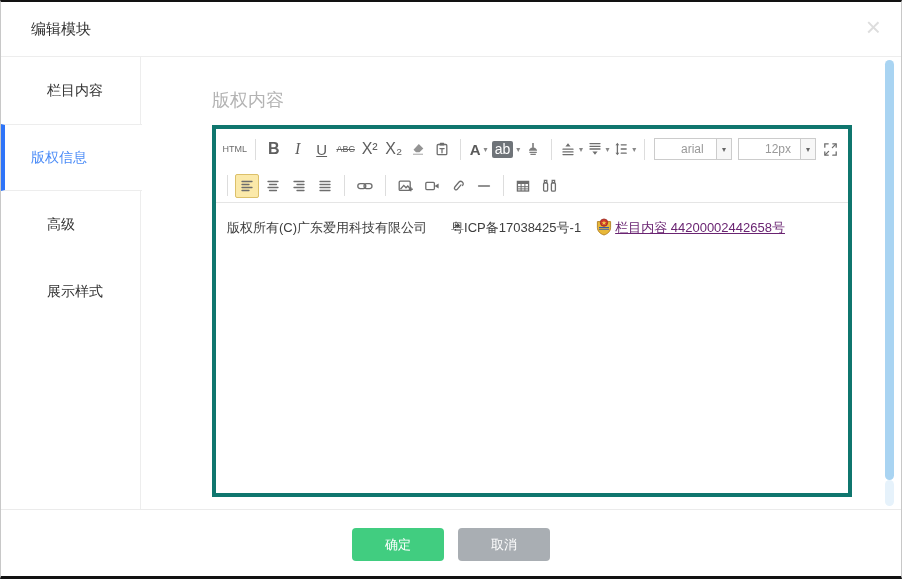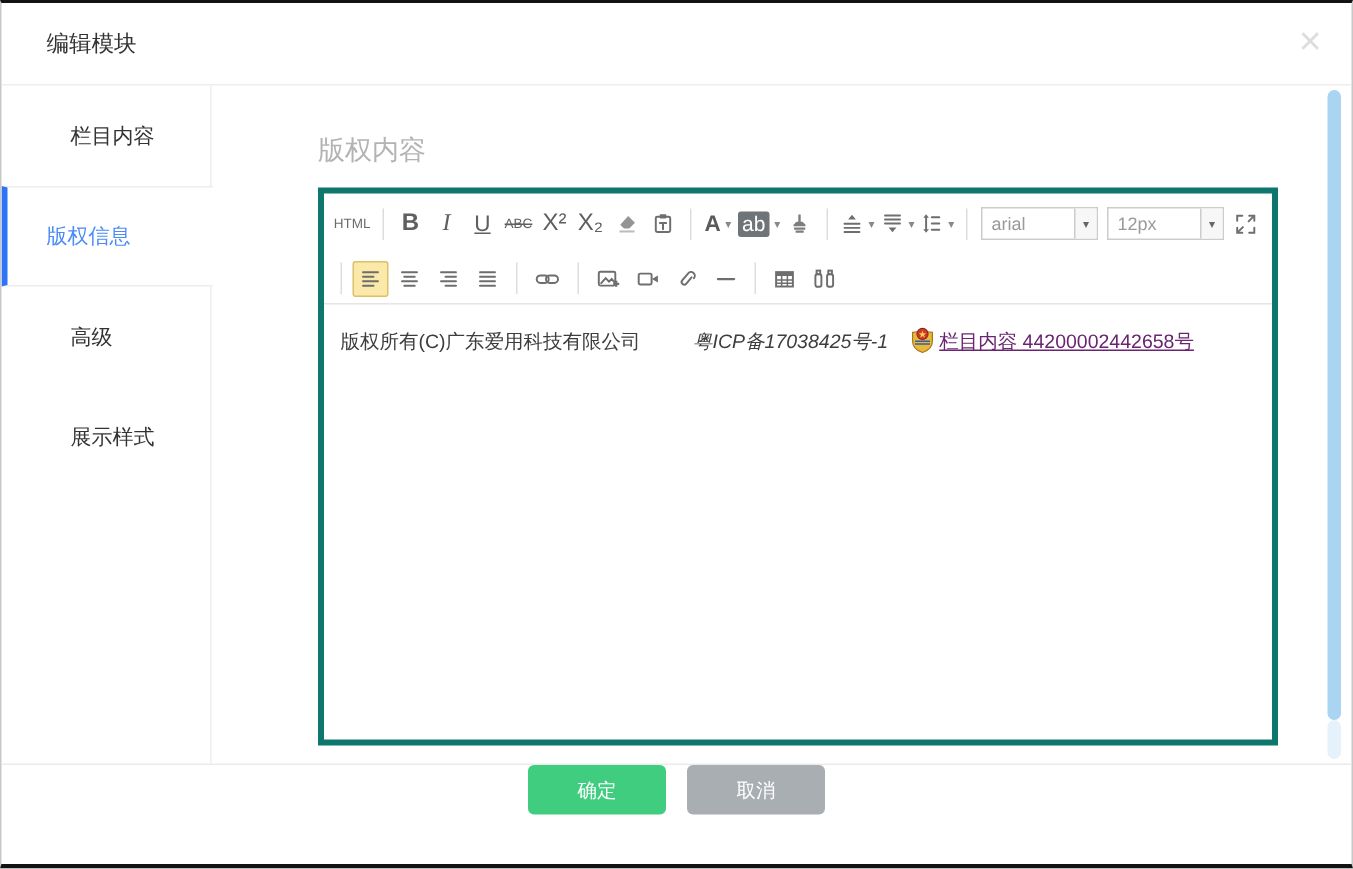--- a/index.html
+++ b/index.html
@@ -40,33 +40,33 @@
   .g-bold { font-weight:bold; font-size:16px; }
   .g-italic { font-family:"Liberation Serif","DejaVu Serif",serif; font-style:italic; font-size:16px; }
   .g-underline { text-decoration:underline; font-size:15px; }
   .g-strike { font-size:9px; text-decoration:line-through; letter-spacing:0; }
   .g-supsub { font-size:16px; }
   .g-fontcolor { font-size:15px; font-weight:bold; color:#5a5a5a; }
   .g-ab { background:#6f7479; color:#fff; font-size:14px; padding:1px 3px 2px; border-radius:2px; line-height:1; }
   .tb-caret { font-size:8px; color:#888; margin-left:1px; }
   .tb-icon { display:inline-flex; align-items:center; }
   .tb-icon svg { display:block; }
-  .tb-select { display:inline-flex; width:78px; height:22px; border:1px solid #ccc; align-items:center; margin:0 3px; background:#fff; cursor:pointer; flex-shrink:0; }
+  .tb-select { display:inline-flex; width:78px; height:22px; border:1px solid #ccc; align-items:center; margin:0 3px; background:#fff; cursor:pointer; flex-shrink:0;padding-left:20px; }
   .tb-select-val { flex:1; padding-left:6px; font-size:12px; color:#999; text-align:left; }
   .tb-select-arrow { width:15px; height:100%; border-left:1px solid #ccc; display:flex; align-items:center; justify-content:center; font-size:8px; color:#666; background:#f7f7f7; }
   
   .editor-body { padding:14px 11px; font-size:13px; color:#3d3d3d; }
-  .icp-text { margin-left:35px;font-style:italic; }
+  .icp-text { margin-left:24px; }
   .badge { vertical-align:-4px; margin-left:14px; }
   .beian-link { color:#6a2472; text-decoration:underline; margin-left:2px; }
   
   .scroll-fade { position:absolute; right:7px; top:478px; width:9px; height:26px; background:#e6f2fb; border-radius:5px; }
   .scroll-thumb { position:absolute; right:7px; top:58px; width:9px; height:420px; background:#a9d4f2; border-radius:5px; cursor:pointer; }
   
-  .ftr { height:66px; border-top:1px solid #ebebeb; display:flex; justify-content:center; align-items:flex-start; gap:14px; }
+  .ftr { height:66px; border-top:1px solid #ebebeb; display:flex; justify-content:center; align-items:flex-start; padding-top:18px; gap:14px; }
   .btn { width:92px; height:33px; border:none; border-radius:4px; color:#fff; font-size:13px; cursor:pointer; }
   .btn-confirm { background:#41cd80; }
   .btn-cancel { background:#a9aeb3; }
 </style>
 </head>
 <body>
 
 <div class="dialog">
 
   <div class="hdr">

